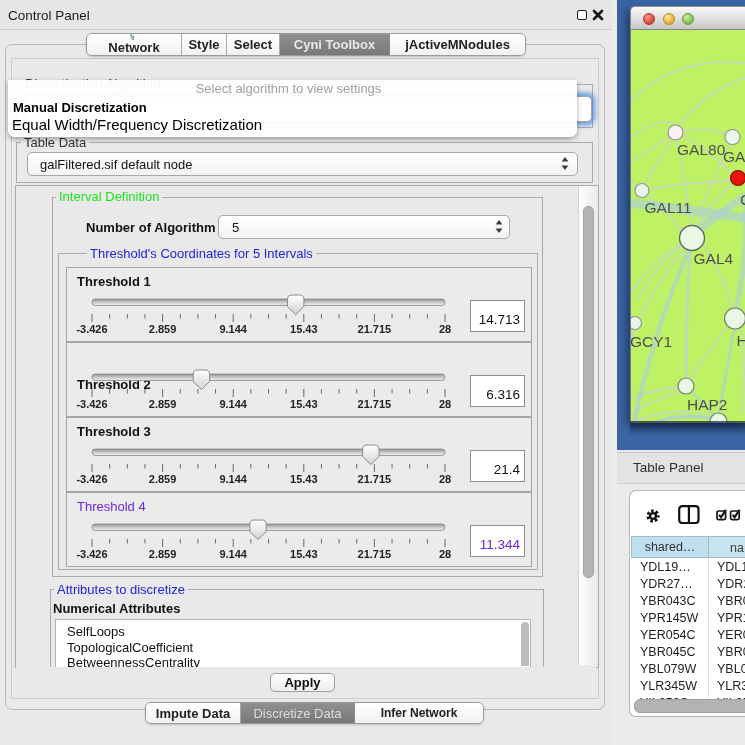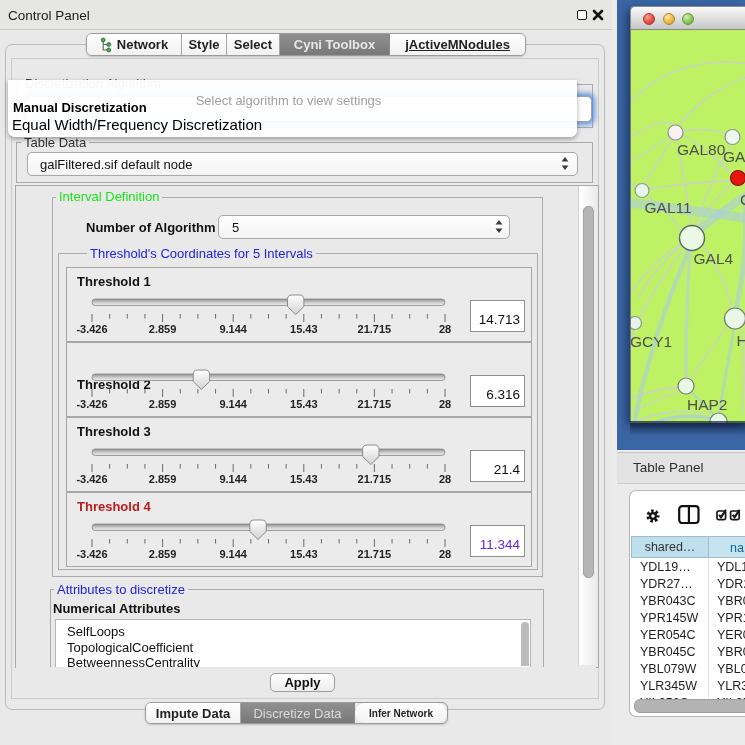--- a/index.html
+++ b/index.html
@@ -19,33 +19,33 @@
   <div class="abs" style="left:8px;top:8px;font-size:13.5px;color:#1c1c1c;">Control Panel</div>
   <div class="abs" style="left:577px;top:10px;width:8px;height:8px;border:1.6px solid #1a1a1a;border-radius:2px;background:#fff;"></div>
   <svg class="abs" style="left:592px;top:9px;" width="12" height="12" viewBox="0 0 12 12">
       <path d="M2 2 L10 10 M10 2 L2 10" stroke="#111" stroke-width="2.6" stroke-linecap="round"></path>
     </svg>
 
   <div class="abs" style="left:5px;top:44px;width:598px;height:664px;border:1px solid #b9b9b9;border-radius:7px;background:#e9e9e9;"></div>
   <div class="abs" style="left:11px;top:58px;width:586px;height:639px;border:1px solid #cccccc;background:#e9e9e9;"></div>
 
   <div class="abs" style="left:86px;top:33px;height:21px;display:flex;border:1px solid #9b9b9b;border-radius:6px;overflow:hidden;box-shadow:0 1px 2px rgba(0,0,0,0.18);">
-    <div style="width:94px;background:linear-gradient(#ffffff,#f1f1f1);display:flex;align-items:center;justify-content:center;border-right:1px solid #a8a8a8;">
+    <div style="width:94px;background:linear-gradient(#ffffff,#f1f1f1);display:flex;align-items:center;justify-content:center;border-right:1px solid #a8a8a8;flex-direction:column;">
       <svg width="13" height="16" viewBox="0 0 13 16" style="margin-right:4px;">
           <path d="M3.2 3 L3.2 13.5 M3.2 7.5 L8.2 7.5 M3.2 13 L8.2 13" stroke="#5c6470" stroke-width="1.1" fill="none"></path>
           <circle cx="3.2" cy="3" r="2" fill="#4aa84f" stroke="#2c6e31" stroke-width="0.8"></circle>
           <circle cx="8.7" cy="7.5" r="2" fill="#4aa84f" stroke="#2c6e31" stroke-width="0.8"></circle>
           <circle cx="8.7" cy="13" r="2" fill="#4aa84f" stroke="#2c6e31" stroke-width="0.8"></circle>
         </svg>
       <span style="font-size:13px;font-weight:bold;color:#222;">Network</span>
     </div>
     <div style="width:44px;background:linear-gradient(#ffffff,#f1f1f1);display:flex;align-items:center;justify-content:center;border-right:1px solid #a8a8a8;font-size:13px;font-weight:bold;color:#222;">Style</div>
     <div style="width:52px;background:linear-gradient(#ffffff,#f1f1f1);display:flex;align-items:center;justify-content:center;border-right:1px solid #a8a8a8;font-size:13px;font-weight:bold;color:#222;">Select</div>
     <div style="width:109px;background:linear-gradient(#909090,#787878);display:flex;align-items:center;justify-content:center;border-right:1px solid #8a8a8a;font-size:13px;font-weight:bold;color:#e8e8e8;">Cyni Toolbox</div>
-    <div style="width:135px;background:linear-gradient(#ffffff,#f1f1f1);display:flex;align-items:center;justify-content:center;font-size:13px;font-weight:bold;color:#222;text-decoration:underline;">jActiveMNodules</div>
+    <div style="width:135px;background:linear-gradient(#ffffff,#f1f1f1);display:flex;align-items:center;justify-content:center;font-size:13px;font-weight:bold;color:#222;">jActiveMNodules</div>
   </div>
 
   <div class="box" style="left:16px;top:84px;width:575px;height:42px;"></div>
   <div class="abs" style="left:22px;top:76px;font-size:13px;color:#3d3d3d;background:#e9e9e9;padding:0 3px;">Discretization Algorithm</div>
   <div class="abs" style="left:26px;top:96px;width:564px;height:24px;background:#fff;border:1px solid #a3a3a3;border-radius:5px;box-shadow:0 0 5px 2.5px rgba(80,140,220,0.85);"></div>
 
   <div class="box" style="left:16px;top:142px;width:575px;height:39px;"></div>
   <div class="btitle" style="left:21px;top:136px;color:#333;">Table Data</div>
   <div class="abs" style="left:27px;top:152px;width:549px;height:22px;background:linear-gradient(#ffffff,#f3f3f3);border:1px solid #a8a8a8;border-radius:5px;"></div>
   <div class="abs" style="left:40px;top:157px;font-size:13px;color:#111;">galFiltered.sif default node</div>
@@ -208,21 +208,21 @@
       <text x="167.2" y="65.5" font-size="11" font-weight="bold" fill="#222" text-anchor="middle" font-family="Liberation Sans, sans-serif">9.144</text>
       <text x="237.8" y="65.5" font-size="11" font-weight="bold" fill="#222" text-anchor="middle" font-family="Liberation Sans, sans-serif">15.43</text>
       <text x="308.4" y="65.5" font-size="11" font-weight="bold" fill="#222" text-anchor="middle" font-family="Liberation Sans, sans-serif">21.715</text>
       <text x="379.0" y="65.5" font-size="11" font-weight="bold" fill="#222" text-anchor="middle" font-family="Liberation Sans, sans-serif">28</text>
     <path d="M 296.6 32.5 Q 296.6 28 300.9 28 L 308.7 28 Q 313.0 28 313.0 32.5 L 313.0 39.5 L 304.8 47.5 L 296.6 39.5 Z" fill="url(#th2)" stroke="#8a8a8a" stroke-width="1"></path>
   </svg>
   <div class="abs" style="left:470px;top:450px;width:55px;height:32px;background:#fff;border:1px solid #8f8f8f;box-sizing:border-box;"></div>
   <div class="abs" style="left:470px;top:462px;width:50px;text-align:right;font-size:13.5px;color:#111;">21.4</div>
 
   <div class="abs" style="left:66px;top:492px;width:464px;height:73px;background:#ebebeb;border:1px solid #a6a6a6;"></div>
-  <div class="abs" style="left:77px;top:499px;font-size:13px;font-weight:bold;color:#b91c1c;">Threshold 4</div>
+  <div class="abs" style="left:77px;top:499px;font-size:13px;font-weight:normal;color:#6d28d9;">Threshold 4</div>
   <svg class="abs" style="left:66px;top:492px;" width="466" height="73" viewBox="0 0 466 73">
     <defs>
         <linearGradient id="tr3" x1="0" y1="0" x2="0" y2="1">
           <stop offset="0" stop-color="#8f8f8f"></stop>
           <stop offset="0.5" stop-color="#c9c9c9"></stop>
           <stop offset="1" stop-color="#efefef"></stop>
         </linearGradient>
     <linearGradient id="th3" x1="0" y1="0" x2="0" y2="1">
           <stop offset="0" stop-color="#ffffff"></stop>
           <stop offset="1" stop-color="#d2d2d2"></stop>
@@ -269,25 +269,25 @@
   </div>
   <div class="abs" style="left:521px;top:622px;width:8px;height:44px;background:#bcbcbc;border-radius:4px 4px 0 0;"></div>
 
   <div class="abs" style="left:16px;top:667px;width:580px;height:30px;background:#e9e9e9;"></div>
 
   <div class="abs" style="left:270px;top:673px;width:63px;height:17px;background:linear-gradient(#ffffff,#ededed);border:1px solid #9e9e9e;border-radius:5px;display:flex;align-items:center;justify-content:center;font-size:13px;font-weight:bold;color:#111;">Apply</div>
 
   <div class="abs" style="left:145px;top:702px;height:20px;display:flex;border:1px solid #9b9b9b;border-radius:6px;overflow:hidden;box-shadow:0 1px 2px rgba(0,0,0,0.18);">
     <div style="width:94px;background:linear-gradient(#ffffff,#f1f1f1);display:flex;align-items:center;justify-content:center;border-right:1px solid #a8a8a8;font-size:13px;font-weight:bold;color:#222;white-space:nowrap;">Impute Data</div>
     <div style="width:113px;background:linear-gradient(#909090,#787878);display:flex;align-items:center;justify-content:center;border-right:1px solid #8a8a8a;font-size:13px;color:#dcdcdc;white-space:nowrap;">Discretize Data</div>
-    <div style="width:92px;background:linear-gradient(#ffffff,#f1f1f1);display:flex;align-items:center;justify-content:center;font-size:10px;font-weight:bold;color:#222;white-space:nowrap;border-radius:10px;">Infer Network</div>
+    <div style="width:128px;background:linear-gradient(#ffffff,#f1f1f1);display:flex;align-items:center;justify-content:center;font-size:12px;font-weight:bold;color:#222;white-space:nowrap;">Infer Network</div>
   </div>
 
   <div class="abs" style="left:8px;top:80px;width:569px;height:57px;background:rgba(255,255,255,0.95);border-radius:0 0 7px 7px;box-shadow:0 2px 5px rgba(0,0,0,0.35);z-index:30;"></div>
-  <div class="abs" style="left:0;top:81px;width:577px;text-align:center;font-size:13px;color:#a0a0a0;z-index:31;margin-top:12px;">Select algorithm to view settings</div>
+  <div class="abs" style="left:0;top:81px;width:577px;text-align:center;font-size:13px;color:#a0a0a0;z-index:31;">Select algorithm to view settings</div>
   <div class="abs" style="left:13px;top:100px;font-size:13px;font-weight:bold;color:#000;z-index:31;">Manual Discretization</div>
   <div class="abs" style="left:12px;top:116px;font-size:15px;color:#000;z-index:31;">Equal Width/Frequency Discretization</div>
 
   <svg class="abs" style="left:612px;top:366px;" width="5" height="7" viewBox="0 0 5 7">
       <path d="M4.5 0.5 L0.5 3.5 L4.5 6.5 Z" fill="#8f8f8f"></path>
     </svg>
 
   <div class="abs" style="left:612px;top:0;width:5px;height:745px;background:#ececec;"></div>
 
   <div class="abs" style="left:617px;top:0;width:128px;height:450px;background:#3a66a5;"></div>
@@ -379,21 +379,21 @@
       <line x1="10.9" y1="1.2" x2="10.9" y2="18" stroke="#111" stroke-width="2.2"></line>
     </svg>
     <svg style="position:absolute;left:86px;top:17px;" width="25" height="13" viewBox="0 0 25 13">
       <rect x="1" y="3" width="8.6" height="8.6" rx="1.6" fill="none" stroke="#161616" stroke-width="1.7"></rect>
       <path d="M3 6.8 L5 9.2 L10 1.8" fill="none" stroke="#161616" stroke-width="2.1"></path>
       <rect x="14.6" y="3" width="8.6" height="8.6" rx="1.6" fill="none" stroke="#161616" stroke-width="1.7"></rect>
       <path d="M16.6 6.8 L18.6 9.2 L23.6 1.8" fill="none" stroke="#161616" stroke-width="2.1"></path>
     </svg>
 
     <div style="position:absolute;left:1px;top:45px;width:78px;height:22px;background:#bfdfee;border:1px solid #9fbccb;box-sizing:border-box;display:flex;align-items:center;justify-content:center;font-size:12.5px;color:#333;">shared…</div>
-    <div style="position:absolute;left:79px;top:45px;width:37px;height:22px;background:#c8e3f0;border-top:1px solid #9fbccb;border-bottom:1px solid #9fbccb;box-sizing:border-box;font-size:12.5px;color:#0369a1;">
+    <div style="position:absolute;left:79px;top:45px;width:37px;height:22px;background:#c8e3f0;border-top:1px solid #9fbccb;border-bottom:1px solid #9fbccb;box-sizing:border-box;font-size:12.5px;color:#404040;">
         <span style="position:absolute;left:21px;top:4px;">na</span>
       </div>
 
 <div style="position:absolute;left:0;top:67.0px;width:116px;height:17.1px;font-size:12.5px;color:#1e1e1e;">
         <span style="position:absolute;left:10px;top:1.5px;">YDL19…</span>
         <span style="position:absolute;left:87px;top:1.5px;white-space:nowrap;">YDL19</span>
       </div>
 <div style="position:absolute;left:0;top:84.1px;width:116px;height:17.1px;font-size:12.5px;color:#1e1e1e;">
         <span style="position:absolute;left:10px;top:1.5px;">YDR27…</span>
         <span style="position:absolute;left:87px;top:1.5px;white-space:nowrap;">YDR27</span>

